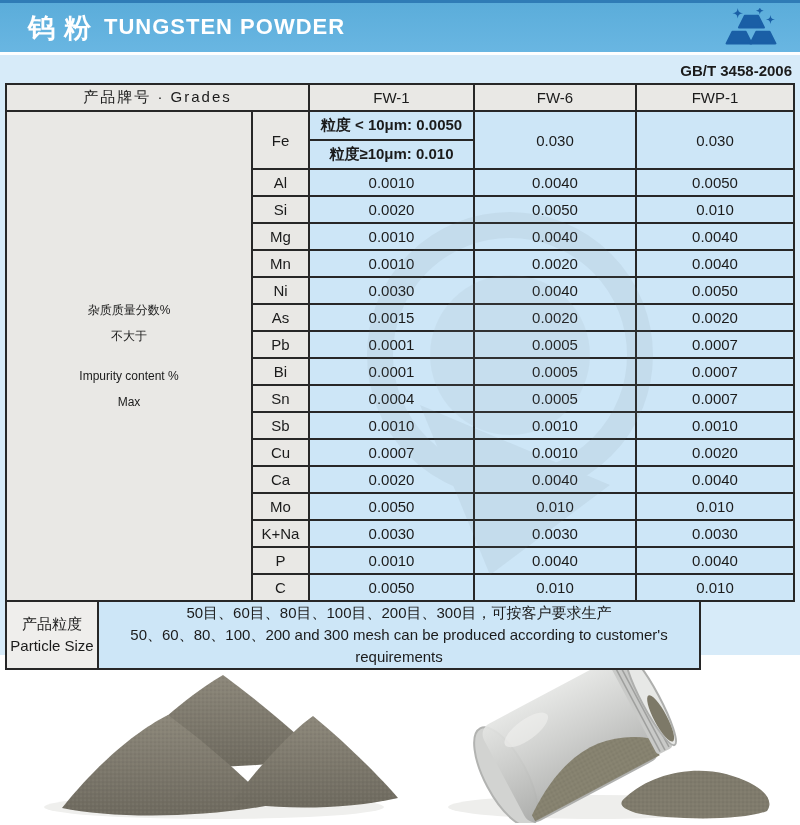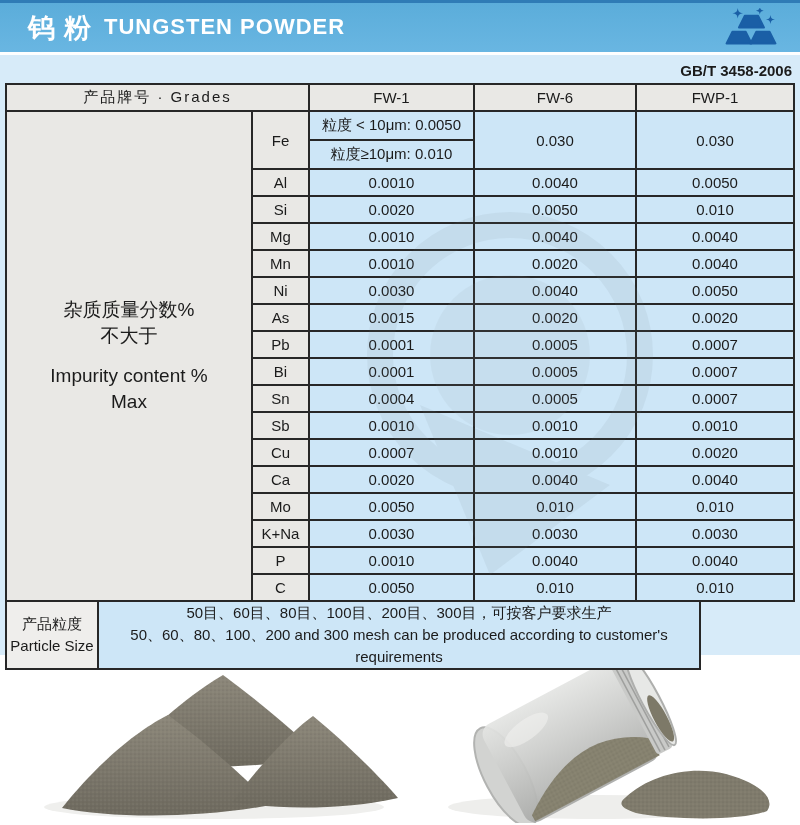--- a/index.html
+++ b/index.html
@@ -28,22 +28,22 @@
     border:2px solid #272727; text-align:center; vertical-align:middle;
     font-size:15px; padding:0; overflow:hidden;
   }
   .g { background:#e9e8e5; }
   .b { background:#cde6f7; }
   .gh { font-size:16px; height:26px; }
   .grades-head { letter-spacing:2px; }
   .el { font-size:16px;margin-left:16px; }
   .spec-table tr { height:27px; }
   tr.fe-r { height:29px; }
-  .fe-sub { font-size:14px; }
-  .left-big div { line-height:26px; font-size:19px; }
+  .fe-sub { font-size:14px;font-weight:bold; }
+  .left-big div { line-height:26px; font-size:12px; }
   .gap-top { margin-top:14px; }
   
   .ps-table { width:696px; margin-left:5px; margin-top:-2px; }
   .ps-table td { height:48px; line-height:22px; }
   .ps-label { background:#efeeec; font-size:15px; }
   .ps-text { background:#cde6f7; font-size:15px; }
   
   .photos { height:170px; background:#fff; display:flex; justify-content:space-between; padding:2px 10px 0 14px; }
 </style>
 </head>

